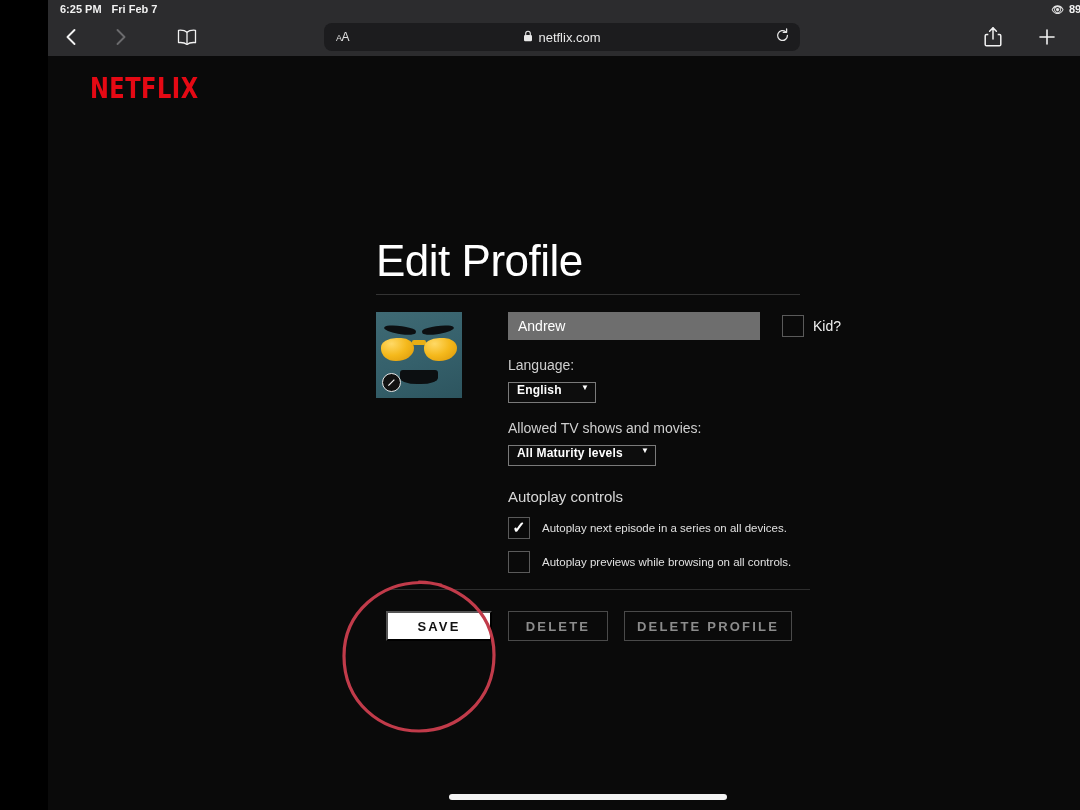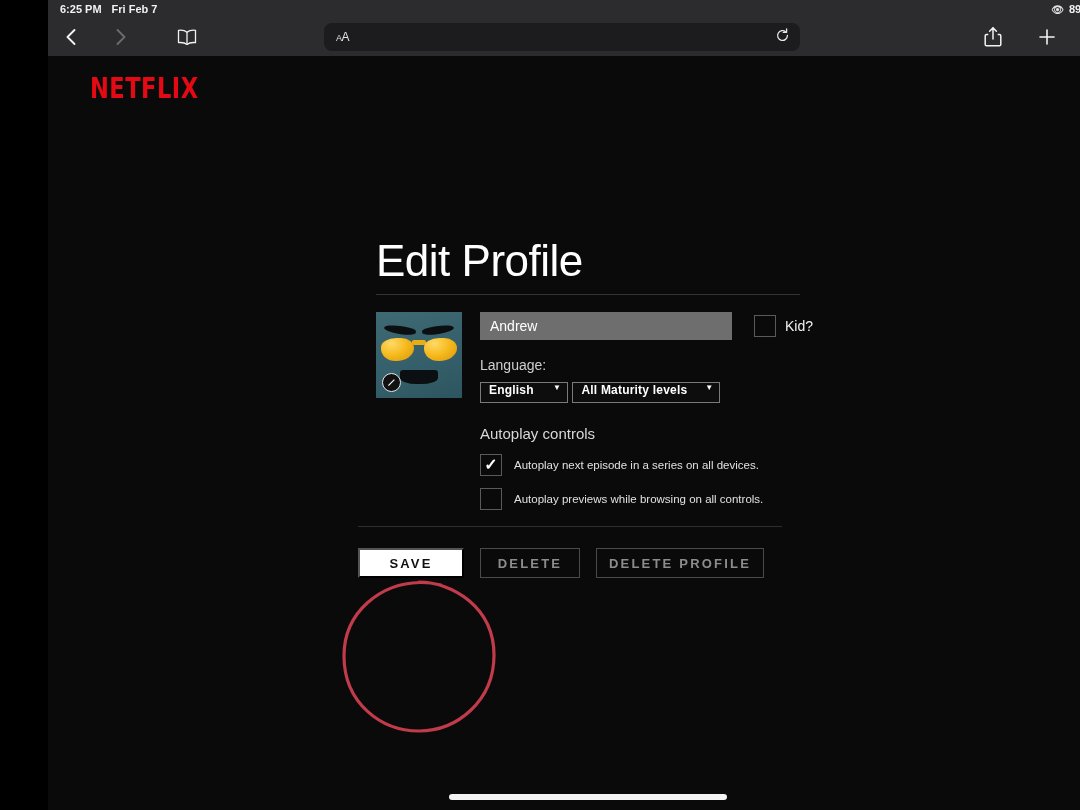--- a/index.html
+++ b/index.html
@@ -63,21 +63,21 @@
   }
 
   .content { position: absolute; left: 328px; top: 182px; width: 424px; }
 
   .page-title {
     color: #fff; font-size: 44px; font-weight: normal;
     letter-spacing: -0.5px; line-height: 1.05; padding-bottom: 10px;
   }
   .divider { height: 1px; background: #333; width: 424px; }
 
-  .profile-row { display: flex; margin-top: 17px; }
+  .profile-row { display: flex; margin-top: 17px; gap: 28px; }
   .avatar {
     width: 86px; height: 86px; flex: none; position: relative;
     background: linear-gradient(160deg, #3f6a74 0%, #35606b 55%, #2d555f 100%);
     overflow: hidden;
   }
   .brow { position: absolute; height: 8px; background: #0c0f11; }
   .brow.l { left: 8px; top: 14px; width: 32px; border-radius: 60% 40% 50% 50%; transform: rotate(9deg); }
   .brow.r { right: 8px; top: 14px; width: 32px; border-radius: 40% 60% 50% 50%; transform: rotate(-9deg); }
   .glasses { position: absolute; left: 5px; top: 26px; width: 76px; height: 24px; }
   .lens {
@@ -177,20 +177,29 @@
       <span class="tb-icon" style="margin-left:16px">
         <svg width="22" height="18" viewBox="0 0 22 18">
           <path d="M11 4.2 C9 2.4 6 2 2.5 2.3 L2.5 14.6 C6 14.3 9 14.7 11 16.4 C13 14.7 16 14.3 19.5 14.6 L19.5 2.3 C16 2 13 2.4 11 4.2 Z" fill="none" stroke="#f2f2f2" stroke-width="1.3" stroke-linejoin="round"></path>
           <line x1="11" y1="4.2" x2="11" y2="16.4" stroke="#f2f2f2" stroke-width="1.3"></line>
         </svg>
       </span>
     </div>
 
     <div class="urlbar">
       <span class="url-aa"><span class="small">A</span><span>A</span></span>
+      <span class="url-center">
+        <span>
+          <svg width="10" height="12" viewBox="0 0 10 12">
+            <rect x="1" y="5" width="8" height="6.2" rx="1.2" fill="#e8e8e8"></rect>
+            <path d="M2.7 5 V3.5 a2.3 2.3 0 0 1 4.6 0 V5" fill="none" stroke="#e8e8e8" stroke-width="1.1"></path>
+          </svg>
+        </span>
+        <span>netflix.com</span>
+      </span>
       <span class="url-reload">
         <svg width="15" height="15" viewBox="0 0 15 15">
           <path d="M12.4 7.5 a4.9 4.9 0 1 1 -1.6 -3.6" fill="none" stroke="#e8e8e8" stroke-width="1.3" stroke-linecap="round"></path>
           <path d="M11.6 0.9 L11.6 4.3 L8.2 4.3" fill="none" stroke="#e8e8e8" stroke-width="1.3" stroke-linecap="round" stroke-linejoin="round"></path>
         </svg>
       </span>
     </div>
 
     <div class="right-btns">
       <span class="tb-icon">
@@ -248,20 +257,21 @@
               <span class="kid-label">Kid?</span>
             </div>
           </div>
 
           <div class="field-label">Language:</div>
           <div class="dd lang">
             <span>English</span>
             <span class="caret">▼</span>
           </div>
 
+          <div class="field-label">Allowed TV shows and movies:</div>
           <div class="dd maturity">
             <span>All Maturity levels</span>
             <span class="caret">▼</span>
           </div>
 
           <div class="section-title">Autoplay controls</div>
 
           <div class="check-row">
             <span class="cbox">
               <span class="tick">✓</span>

